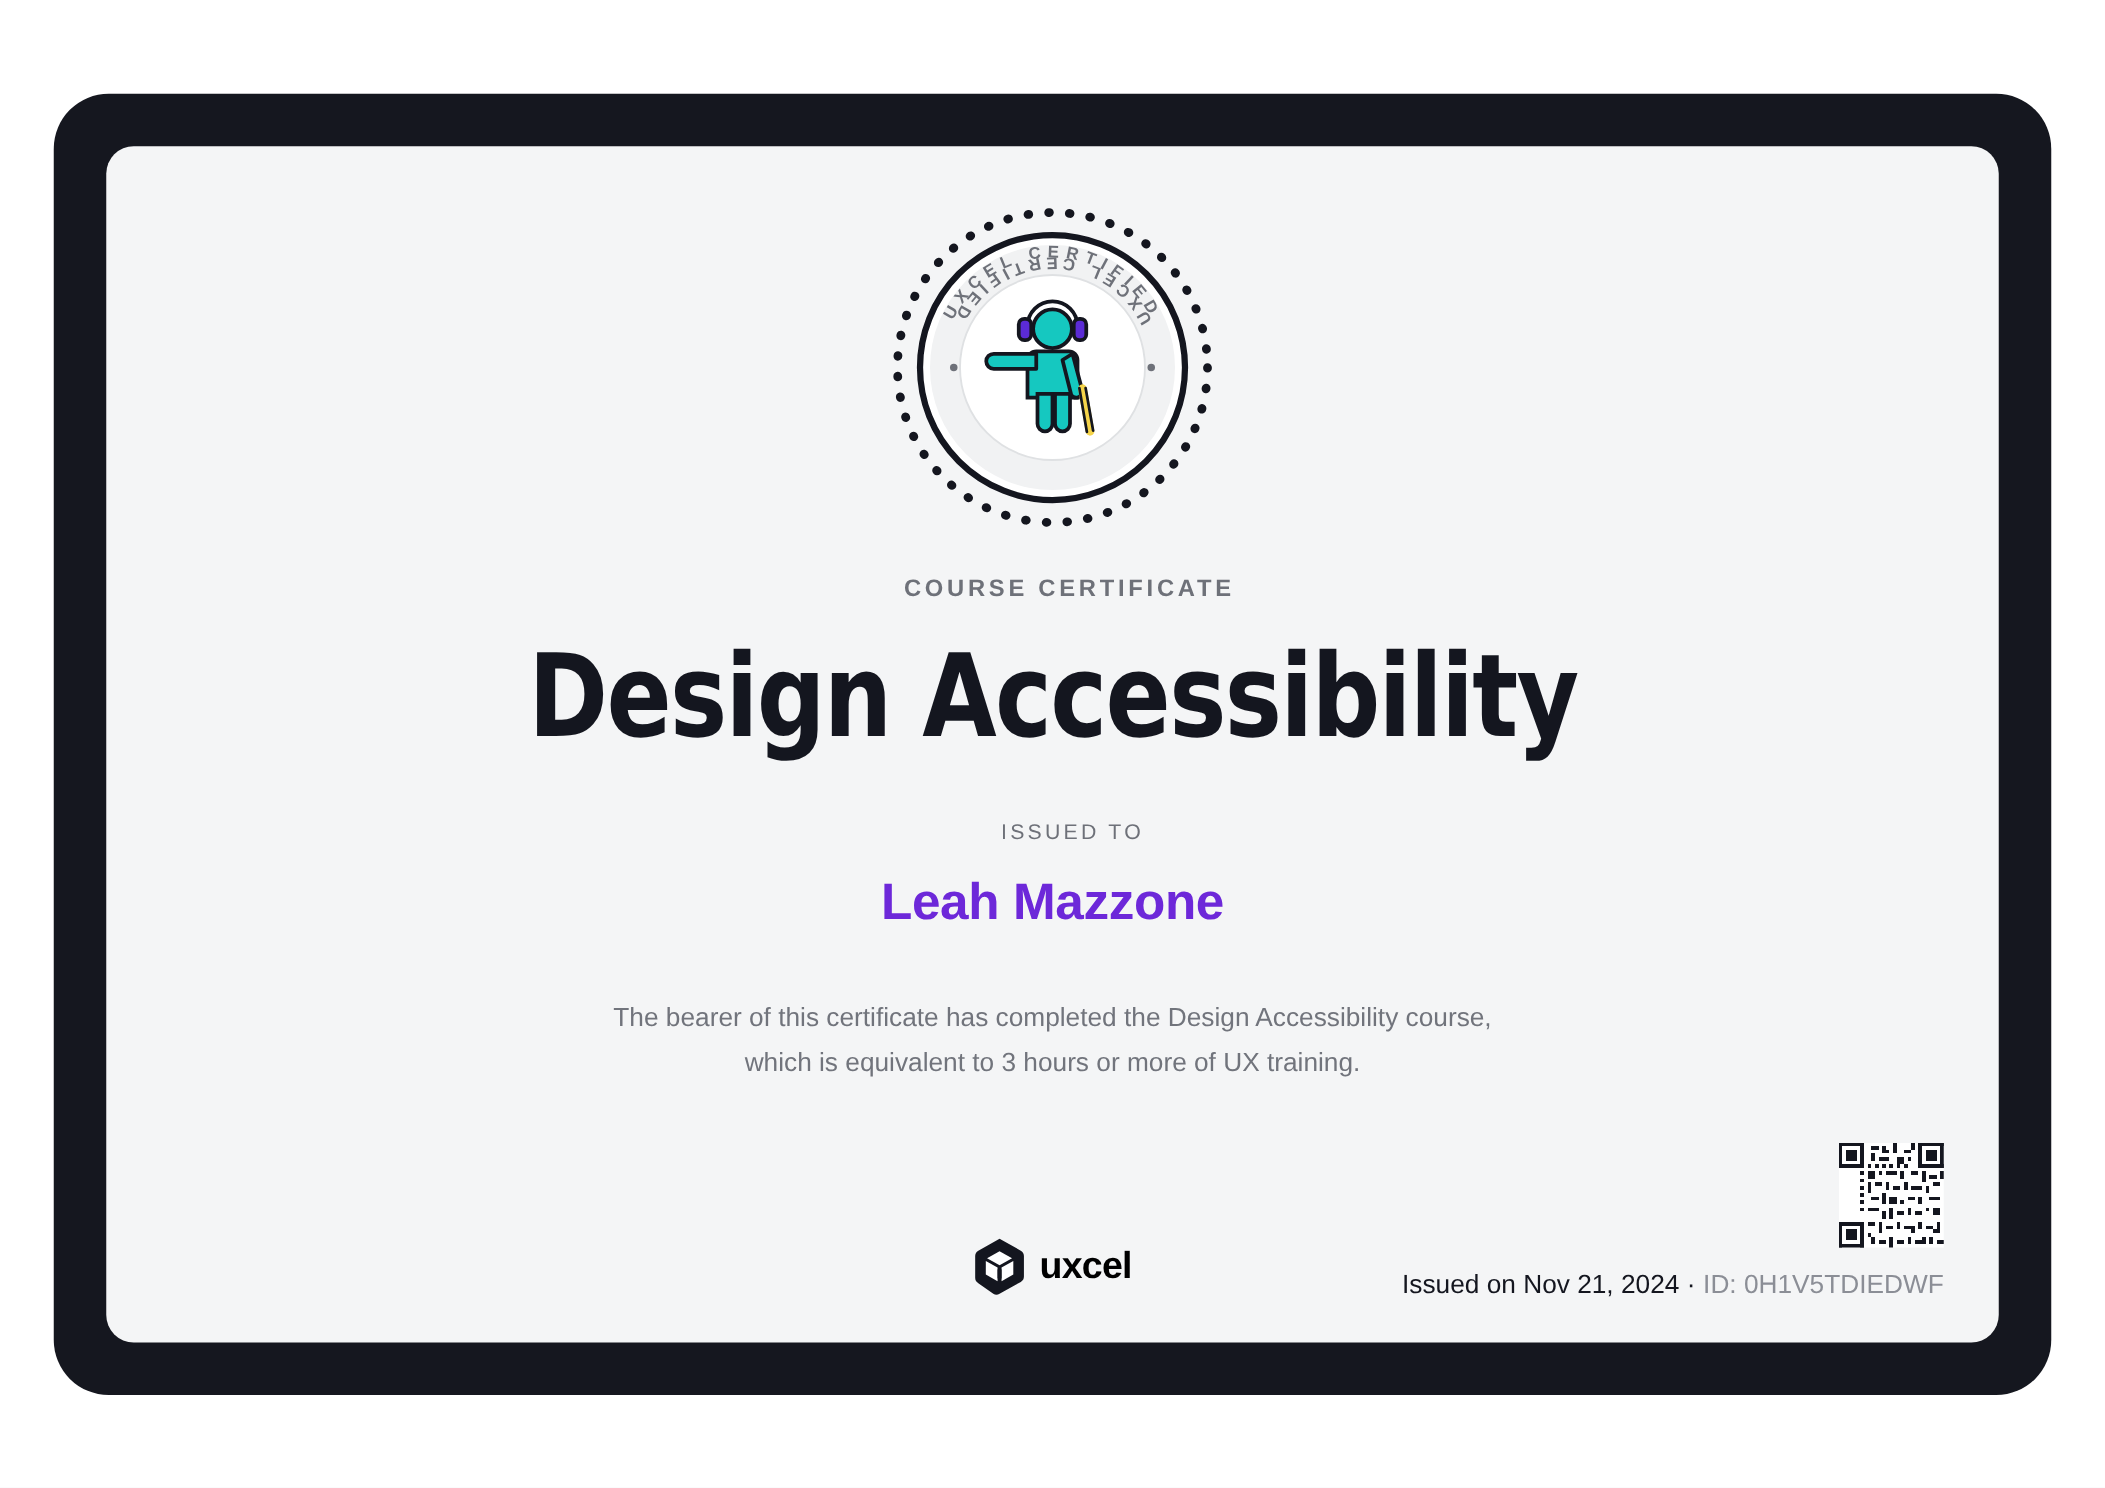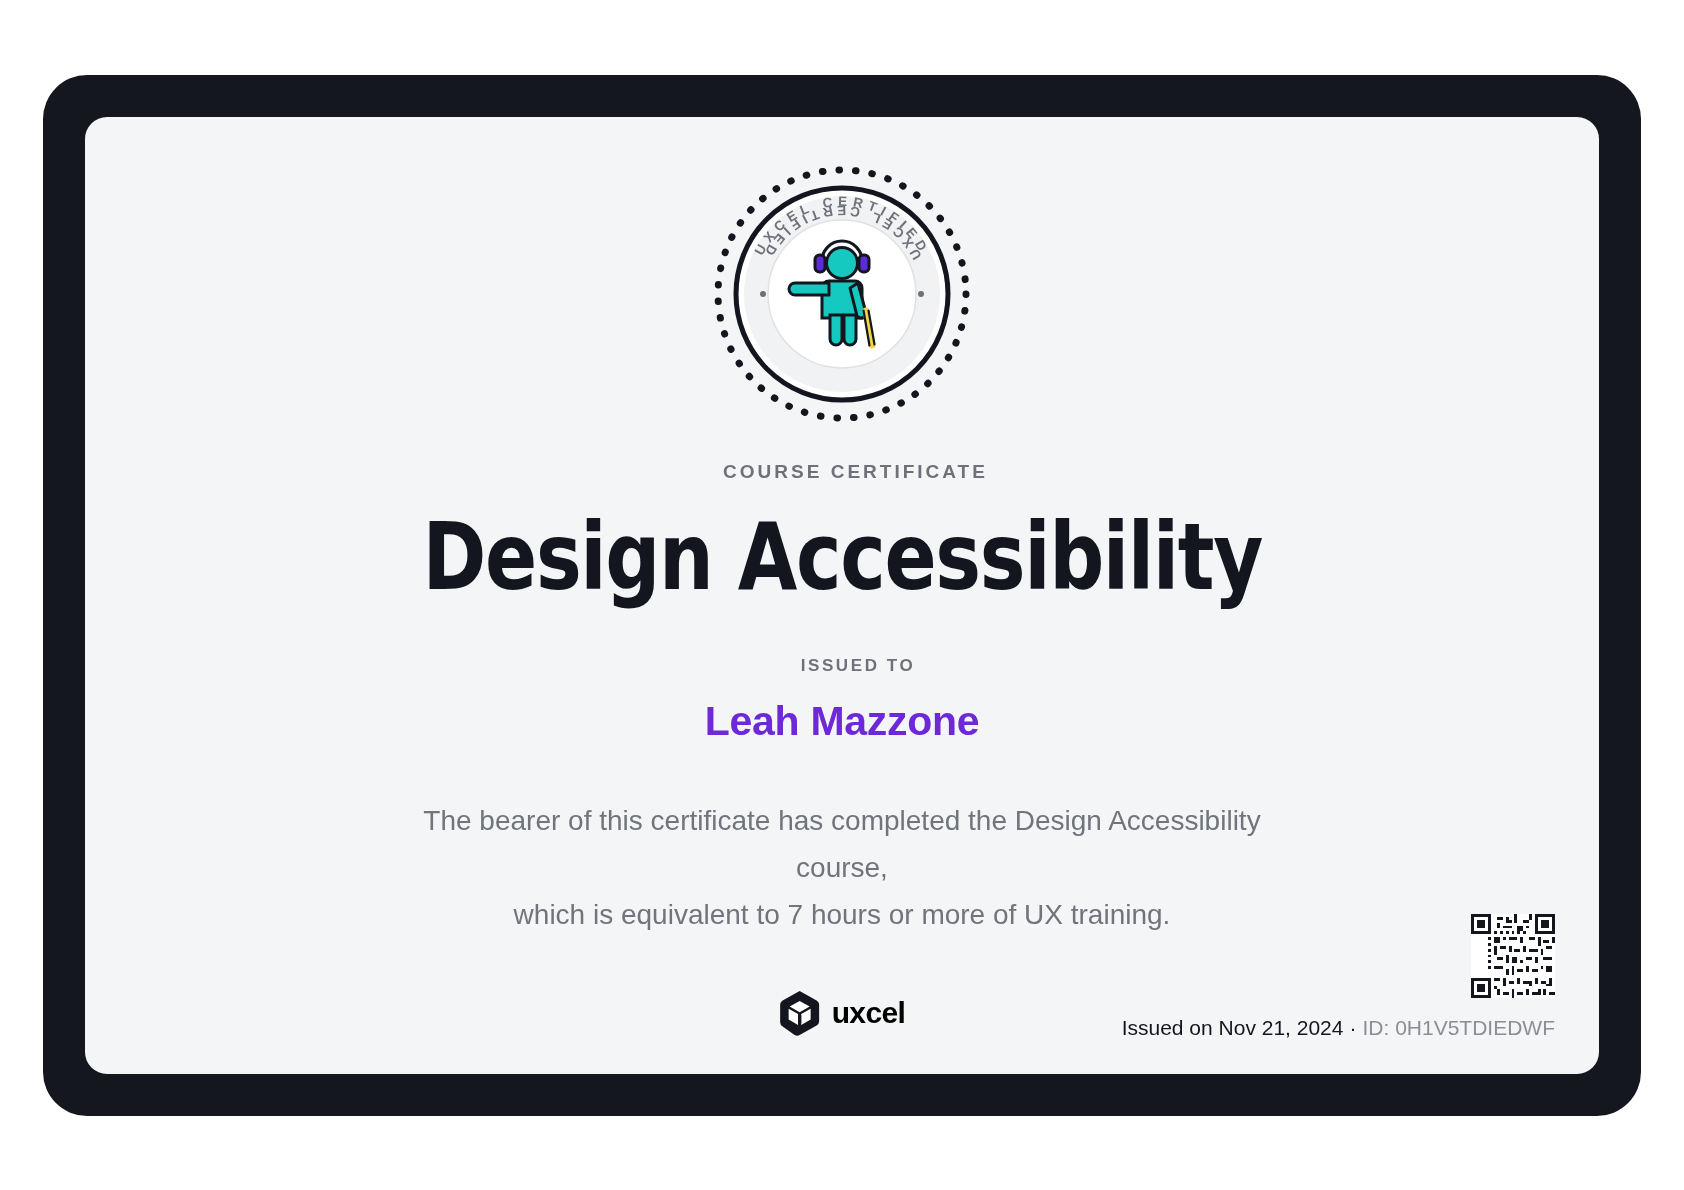--- a/index.html
+++ b/index.html
@@ -73,40 +73,40 @@
     letter-spacing: -1.5px;
     color: #14161f;
     text-align: center;
     font-family: "DejaVu Sans Condensed", "Liberation Sans Narrow", "Liberation Sans", sans-serif;
     transform: scaleX(0.93);
   }
 
   .issued-to-label {
     margin-top: 52px;
     font-size: 17px;
-    font-weight: 700;
+    font-weight: 400;
     letter-spacing: 2.6px;
     color: #6e7179;
     text-transform: uppercase;
     text-align: center;
     padding-left: 32px;
   }
 
   .recipient {
     margin-top: 22px;
     font-size: 41px;
     font-weight: 700;
     color: #6d28d9;
     text-align: center;
     letter-spacing: -0.3px;
   }
 
   .blurb {
     margin-top: 52px;
-    font-size: 28px;
+    font-size: 21px;
     line-height: 1.68;
     color: #71747c;
     text-align: center;
     max-width: 840px;
   }
   .blurb span { display: block; }
 
   
   .footer {
     position: absolute;
@@ -229,21 +229,21 @@
       <div class="eyebrow">COURSE CERTIFICATE</div>
 
       <h1 class="course-title">Design Accessibility</h1>
 
       <div class="issued-to-label">ISSUED TO</div>
 
       <div class="recipient">Leah Mazzone</div>
 
       <div class="blurb">
         <span>The bearer of this certificate has completed the Design Accessibility course,</span>
-        <span>which is equivalent to 7 hours or more of UX training.</span>
+        <span>which is equivalent to 3 hours or more of UX training.</span>
       </div>
 
       <div class="footer">
 
 
         <div class="brand-block">
           <svg width="42" height="46" viewBox="0 0 42 46" aria-hidden="true">
             <path d="M21,1 L38,10.5 a5,5 0 0 1 2.5,4.3 v16.4 a5,5 0 0 1 -2.5,4.3 L21,45 a5,5 0 0 1 -5,0 L4,36.5 a5,5 0 0 1 -2.5,-4.3 V14.8 A5,5 0 0 1 4,10.5 Z" fill="#14161f"></path>
             <g fill="#ffffff">
               <path d="M21,11 L31,16.6 L21,22.2 L11,16.6 Z"></path>

